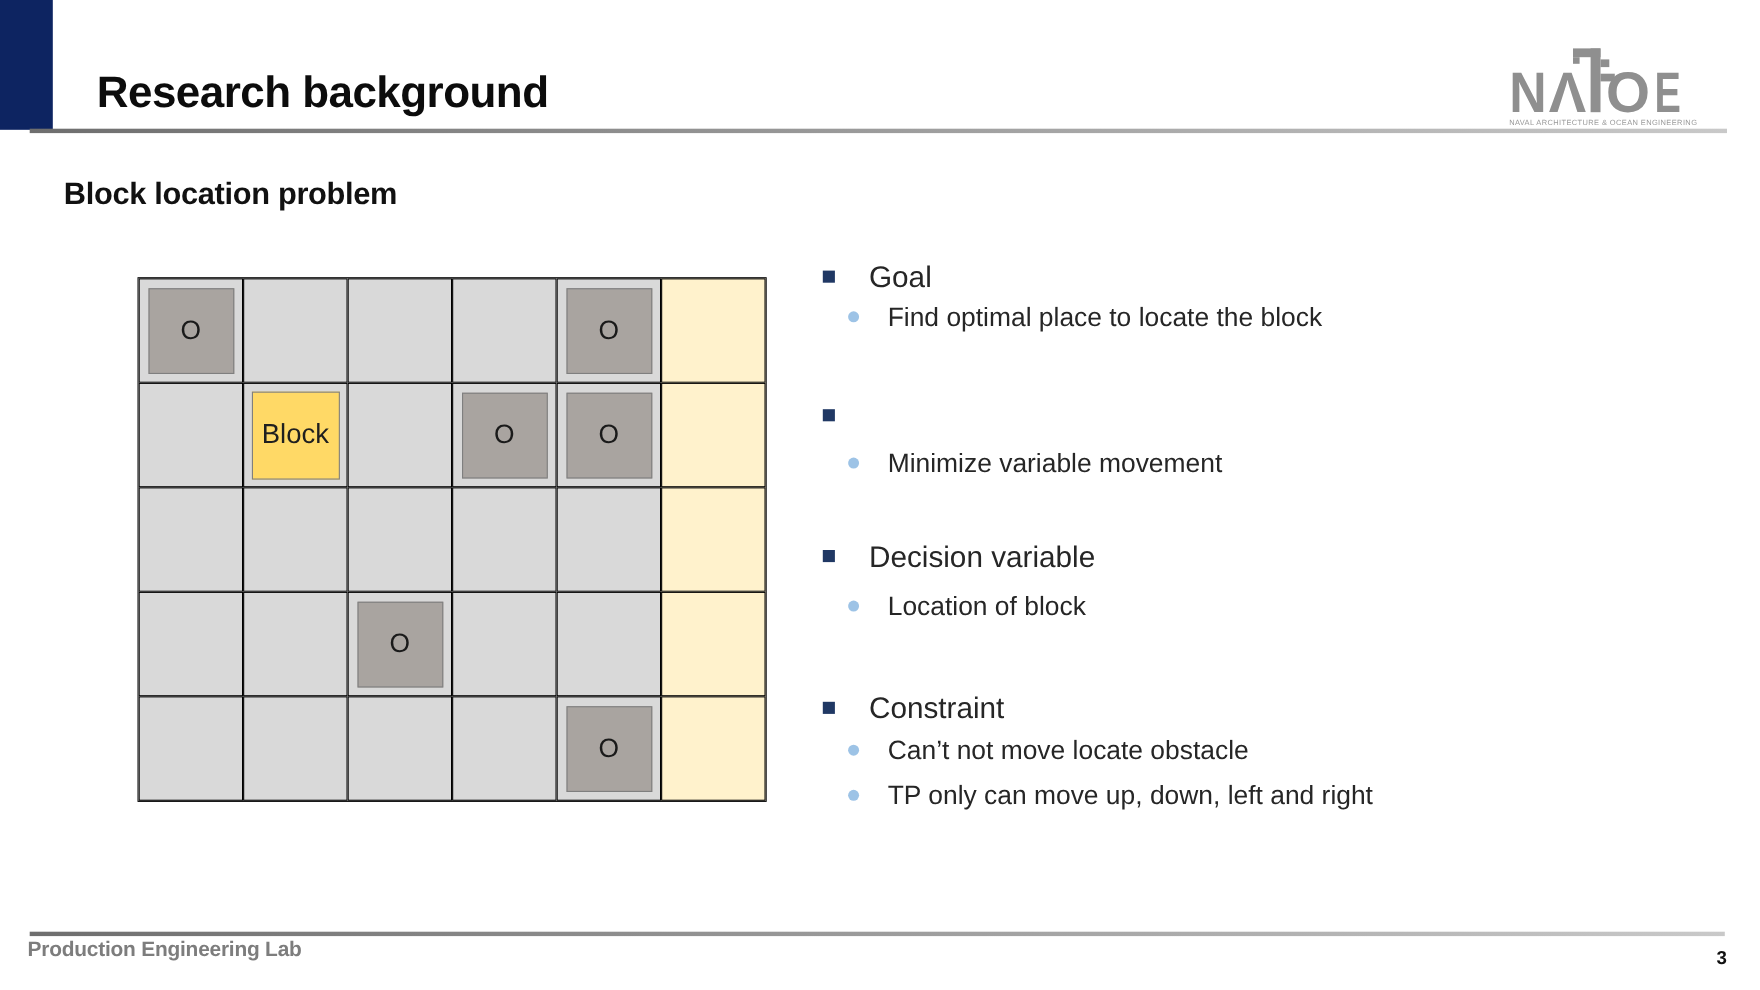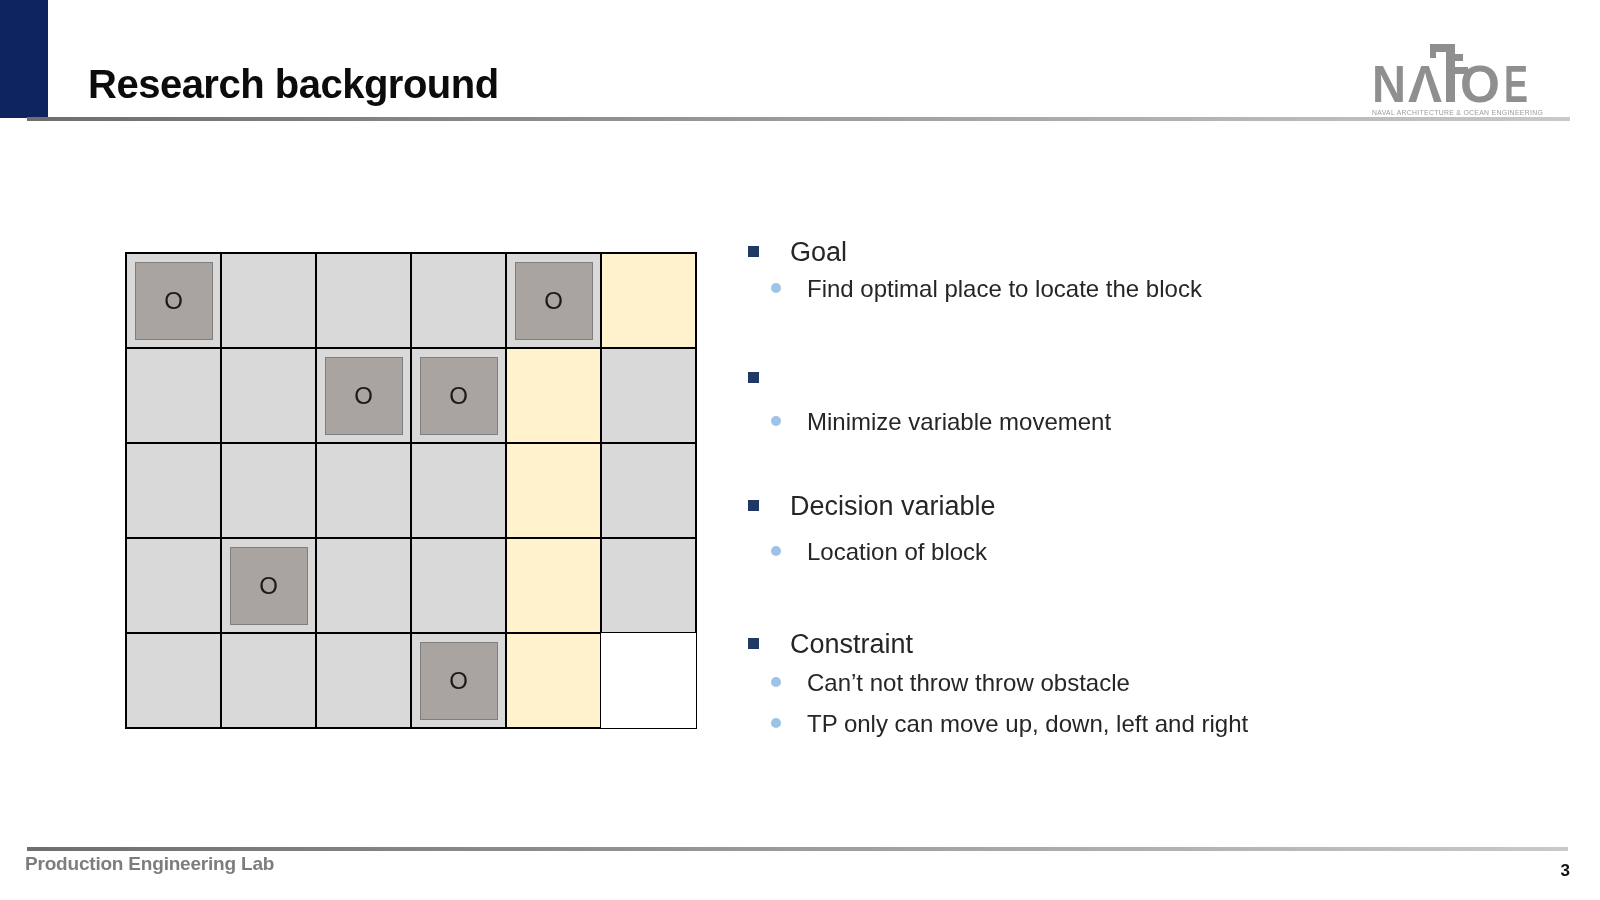--- a/index.html
+++ b/index.html
@@ -90,33 +90,37 @@
         </g>
         <text x="88" y="60" textLength="40" lengthAdjust="spacingAndGlyphs">O</text>
         <text x="132" y="60" textLength="24" lengthAdjust="spacingAndGlyphs">E</text>
       </g>
     </svg>
     <div class="logo-sub">NAVAL ARCHITECTURE &amp; OCEAN ENGINEERING</div>
   </div>
 
   <div class="header-rule"></div>
 
+  <h2 class="section-title">Block location problem</h2>
 
   <div class="grid" id="grid">
       <div class="cell" style="background: rgb(217, 217, 217);">
         <div class="obstacle" style="background: rgb(169, 164, 160);">O</div>
       </div>
       <div class="cell" style="background: rgb(217, 217, 217);"></div>
       <div class="cell" style="background: rgb(217, 217, 217);"></div>
       <div class="cell" style="background: rgb(217, 217, 217);"></div>
       <div class="cell" style="background: rgb(217, 217, 217);">
         <div class="obstacle" style="background: rgb(169, 164, 160);">O</div>
       </div>
       <div class="cell" style="background: rgb(255, 242, 204);"></div>
       <div class="cell" style="background: rgb(217, 217, 217);"></div>
+      <div class="cell" style="background: rgb(217, 217, 217);">
+        <div class="blocksq" style="background: rgb(255, 217, 102);">Block</div>
+      </div>
       <div class="cell" style="background: rgb(217, 217, 217);"></div>
       <div class="cell" style="background: rgb(217, 217, 217);">
         <div class="obstacle" style="background: rgb(169, 164, 160);">O</div>
       </div>
       <div class="cell" style="background: rgb(217, 217, 217);">
         <div class="obstacle" style="background: rgb(169, 164, 160);">O</div>
       </div>
       <div class="cell" style="background: rgb(255, 242, 204);"></div>
       <div class="cell" style="background: rgb(217, 217, 217);"></div>
       <div class="cell" style="background: rgb(217, 217, 217);"></div>
@@ -150,21 +154,21 @@
       <div class="bsq" style="top: 372px; background: rgb(32, 56, 100);"></div>
       <div class="bdot" style="top: 416px; background: rgb(157, 195, 230);"></div>
       <div class="bsub" style="top: 407px;">Minimize variable movement</div>
       <div class="bsq" style="top: 500px; background: rgb(32, 56, 100);"></div>
       <div class="bmain" style="top: 490px;">Decision variable</div>
       <div class="bdot" style="top: 546px; background: rgb(157, 195, 230);"></div>
       <div class="bsub" style="top: 537px;">Location of block</div>
       <div class="bsq" style="top: 638px; background: rgb(32, 56, 100);"></div>
       <div class="bmain" style="top: 628px;">Constraint</div>
       <div class="bdot" style="top: 677px; background: rgb(157, 195, 230);"></div>
-      <div class="bsub" style="top: 668px;">Can’t not throw throw obstacle</div>
+      <div class="bsub" style="top: 668px;">Can’t not move locate obstacle</div>
       <div class="bdot" style="top: 718px; background: rgb(157, 195, 230);"></div>
       <div class="bsub" style="top: 709px;">TP only can move up, down, left and right</div>
     </div>
 
   <div class="footer-rule"></div>
   <div class="footer-text">Production Engineering Lab</div>
   <div class="page-number">3</div>
 
 </div>
 

